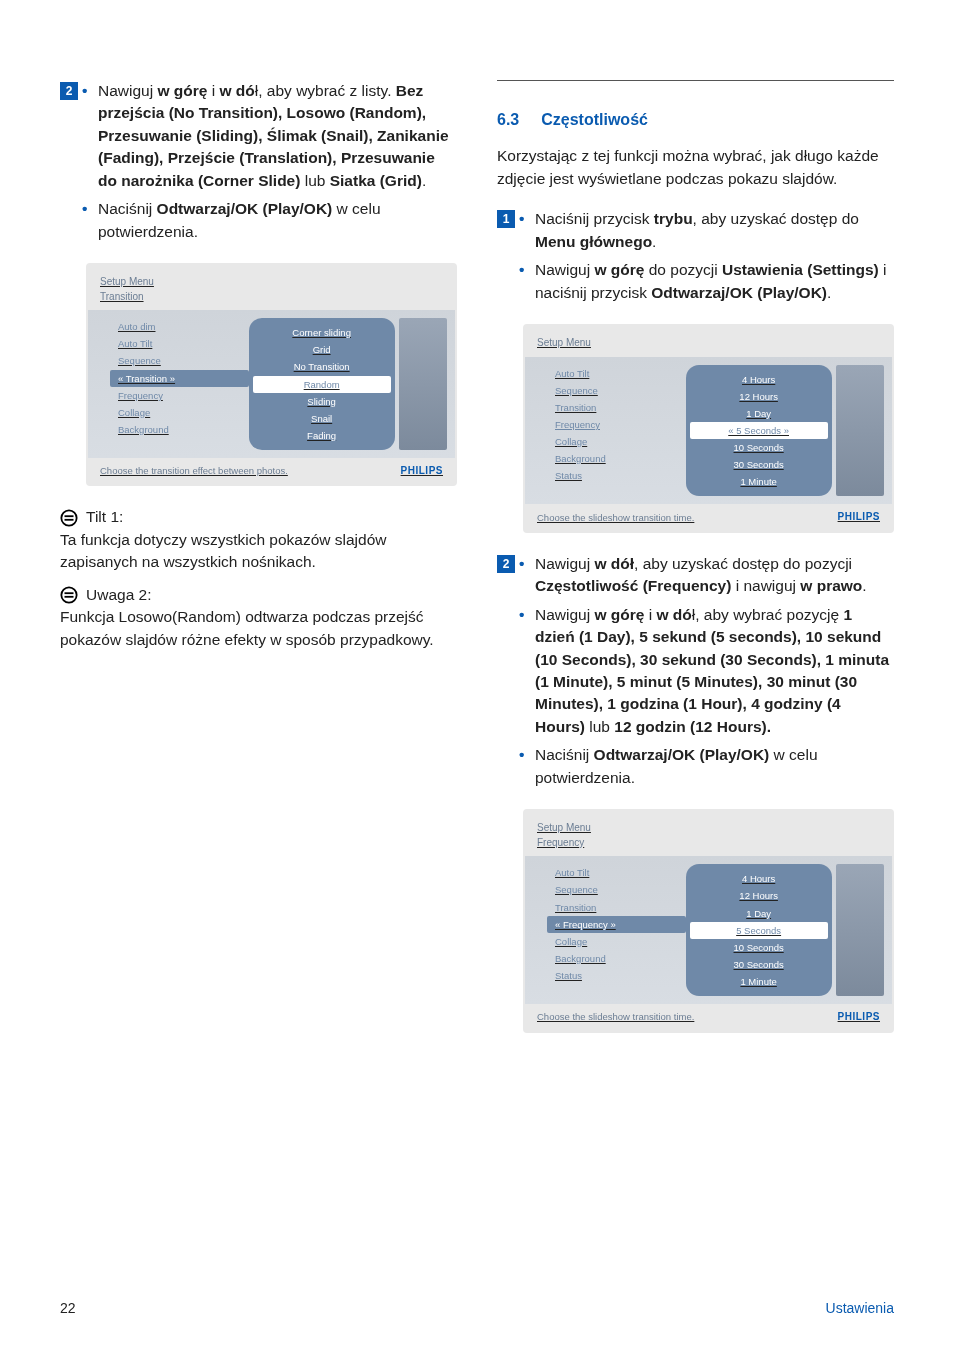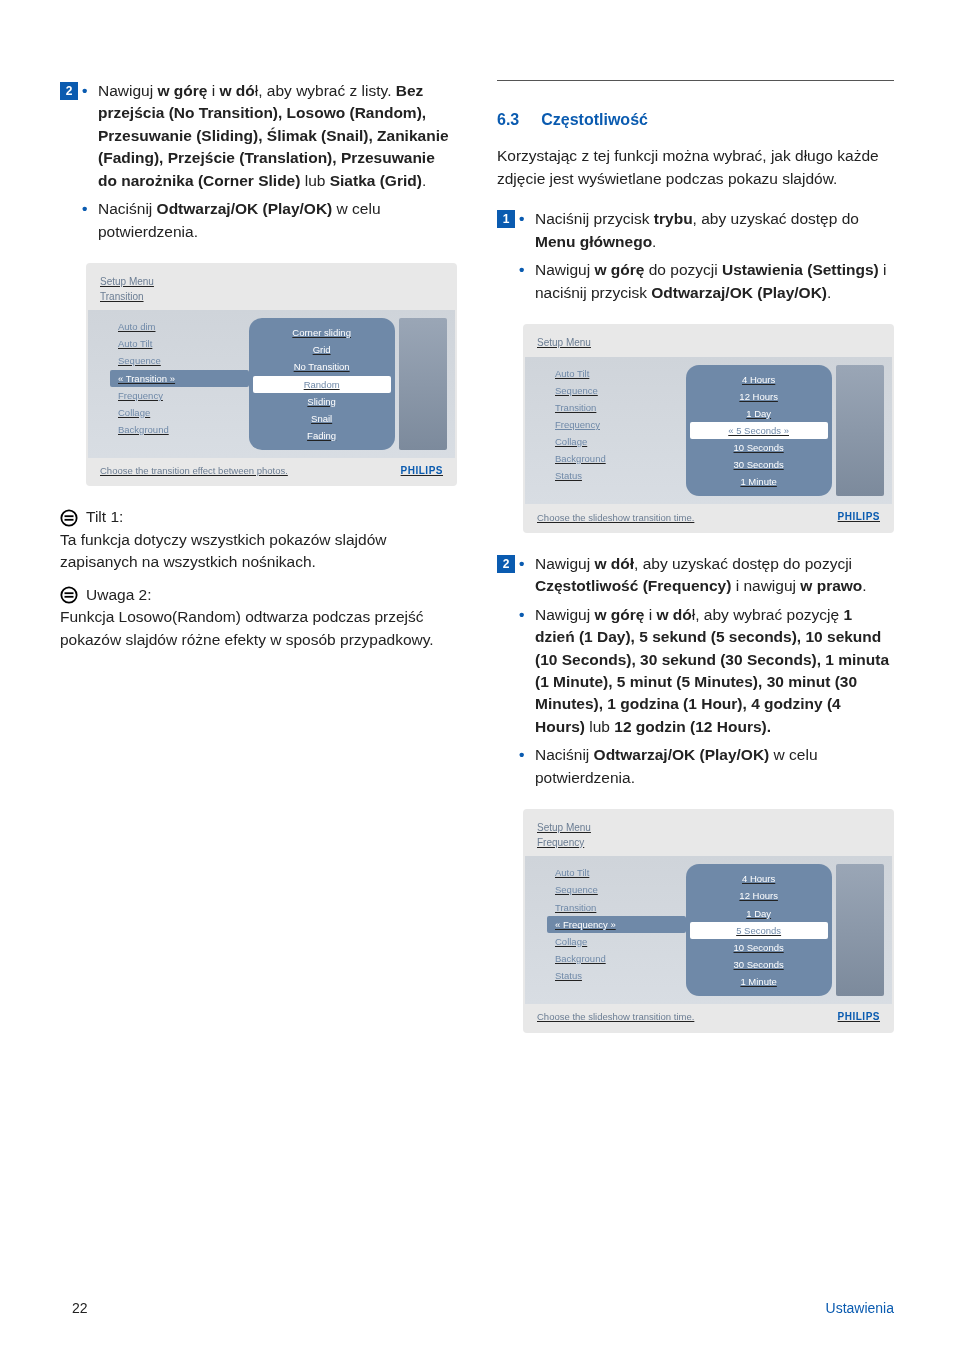--- a/index.html
+++ b/index.html
@@ -116,21 +116,21 @@
     gap: 8px;
     margin-top: 10px;
   }
   .note-icon {
     width: 18px; height: 18px;
     display: inline-flex; align-items: center; justify-content: center;
   }
   .footer {
     position: absolute;
     bottom: 36px;
-    left: 72px;
+    left: 60px;
     right: 60px;
     display: flex;
     justify-content: space-between;
     font-size: 14px;
     align-items: center;
   }
   .footer .right { color: #0a5bb0; }
   .indent { margin-left: 26px; text-decoration: underline; }
   b { font-weight: bold; }
 </style>

